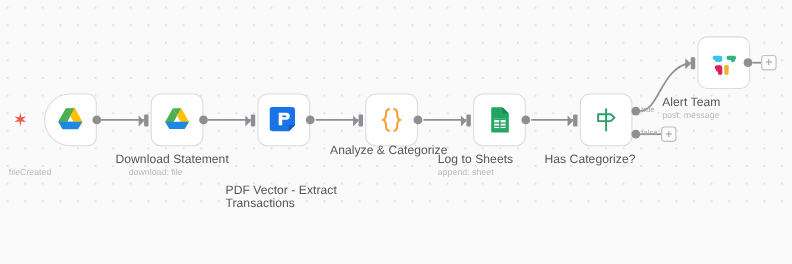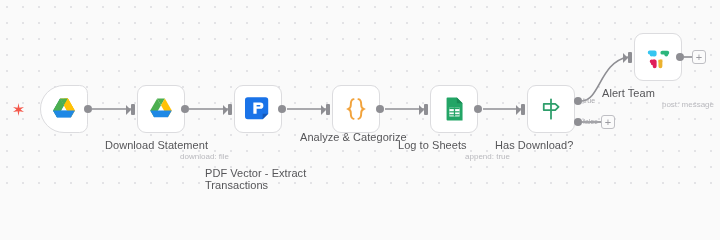--- a/index.html
+++ b/index.html
@@ -65,21 +65,21 @@
     position: absolute;
     text-align: left;
     font-size: 11px;
     line-height: 11.5px;
     color: #555558;
     letter-spacing: 0.05px;
     white-space: pre-line;
   }
   .node-sub {
     position: absolute;
-    text-align: right;
+    text-align: left;
     font-size: 8px;
     line-height: 10px;
     color: #b9b9be;
   }
 
   
   .port-out {
     position: absolute;
     width: 8px;
     height: 8px;
@@ -172,20 +172,21 @@
         <path d="M11.3 39.4 L36.7 39.4 L43.9 26.9 L4.1 26.9 Z" fill="#1e88e5"></path>
       </g>
     </svg>
   </div>
   <div class="bolt" style="left:13px; top:102px;">
     <svg viewBox="0 0 12 14" width="11" height="13">
       <path d="M6 0 L7 5 L12 4.2 L8.2 7 L12 9.8 L7 9 L6 14 L5 9 L0 9.8 L3.8 7 L0 4.2 L5 5 Z" fill="#f4574a"></path>
     </svg>
   </div>
   <div class="port-out" style="left:84px; top:105px;"></div>
+  <div class="node-sub" style="left:8px; top:152px; width:112px;">fileCreated</div>
 
   <div class="port-in" style="left:131px; top:104px;"></div>
   <div class="node" style="left:137px; top:85px;">
     <svg class="node-icon" viewBox="0 0 48 48">
       <path d="M16.9 4.6 L24 17.1 L31.1 4.6 Z" fill="#4caf50"></path>
       <path d="M16.9 4.6 L4.1 26.9 L11.3 39.4 L24 17.1 Z" fill="#4caf50"></path>
       <path d="M31.1 4.6 L43.9 26.9 L36.7 39.4 L24 17.1 Z" fill="#ffc107"></path>
       <path d="M11.3 39.4 L36.7 39.4 L43.9 26.9 L4.1 26.9 Z" fill="#1e88e5"></path>
     </svg>
   </div>
@@ -222,34 +223,34 @@
       <path d="M17 1.6 l6.2 6.2 h-6.2 z" fill="#1a8a55"></path>
       <rect x="9" y="12.4" width="11" height="9.6" fill="#ffffff"></rect>
       <rect x="9" y="12.4" width="11" height="1.7" fill="#23a566"></rect>
       <rect x="13.8" y="12.4" width="1.4" height="9.6" fill="#23a566"></rect>
       <rect x="9" y="16.4" width="11" height="1.3" fill="#23a566"></rect>
       <rect x="9" y="19.6" width="11" height="1.3" fill="#23a566"></rect>
     </svg>
   </div>
   <div class="port-out" style="left:474px; top:105px;"></div>
   <div class="node-label" style="left:398px; top:140px; width:112px;">Log to Sheets</div>
-  <div class="node-sub" style="left:398px; top:152px; width:112px;">append: true</div>
+  <div class="node-sub" style="left:398px; top:152px; width:112px;">append: sheet</div>
 
   <div class="port-in" style="left:521px; top:104px;"></div>
   <div class="node" style="left:527px; top:85px;">
     <svg class="node-icon" viewBox="0 0 28 28">
       <line x1="14" y1="3.6" x2="14" y2="24.4" stroke="#2e9e6b" stroke-width="1.9" stroke-linecap="round"></line>
       <path d="M6.2 8.4 h12.4 l3.6 3.4 l-3.6 3.4 h-12.4 z" fill="none" stroke="#2e9e6b" stroke-width="1.9" stroke-linejoin="round"></path>
     </svg>
   </div>
   <div class="port-out" style="left:574px; top:97px;"></div>
   <div class="port-out" style="left:574px; top:118px;"></div>
   <div class="branch-label" style="left:583px; top:97px;">true</div>
   <div class="branch-label" style="left:583px; top:118px;">false</div>
-  <div class="node-label" style="left:495px; top:140px; width:112px;">Has Download?</div>
+  <div class="node-label" style="left:495px; top:140px; width:112px;">Has Categorize?</div>
   <div class="plus-btn" style="left:601px; top:115px;">+</div>
 
   <div class="port-in" style="left:628px; top:52px;"></div>
   <div class="node" style="left:634px; top:33px;">
     <svg class="node-icon" viewBox="0 0 28 28">
       <path d="M7.2 16.6 a2.1 2.1 0 1 1 0 4.2 a2.1 2.1 0 0 1 0 -4.2 z M8.3 16.6 h2.1 v4.2 a2.1 2.1 0 1 1 -2.1 -2.1 z" fill="#e01e5a"></path>
       <path d="M10.4 16.6 a2.1 2.1 0 0 1 2.1 2.1 v5.3 a2.1 2.1 0 1 1 -4.2 0 v-5.3 a2.1 2.1 0 0 1 2.1 -2.1 z" fill="#e01e5a"></path>
       <path d="M7.2 13.4 a2.1 2.1 0 1 1 0 -4.2 a2.1 2.1 0 0 1 0 4.2 z" fill="#36c5f0"></path>
       <path d="M9.3 13.4 a2.1 2.1 0 0 1 -2.1 -2.1 h-2.1 a2.1 2.1 0 1 1 0 -4.2 h5.3 a2.1 2.1 0 0 1 2.1 2.1 v2.1 a2.1 2.1 0 0 1 -2.1 2.1 z" fill="#36c5f0"></path>
       <path d="M20.8 11.4 a2.1 2.1 0 1 1 4.2 0 a2.1 2.1 0 0 1 -4.2 0 z" fill="#2eb67d"></path>

